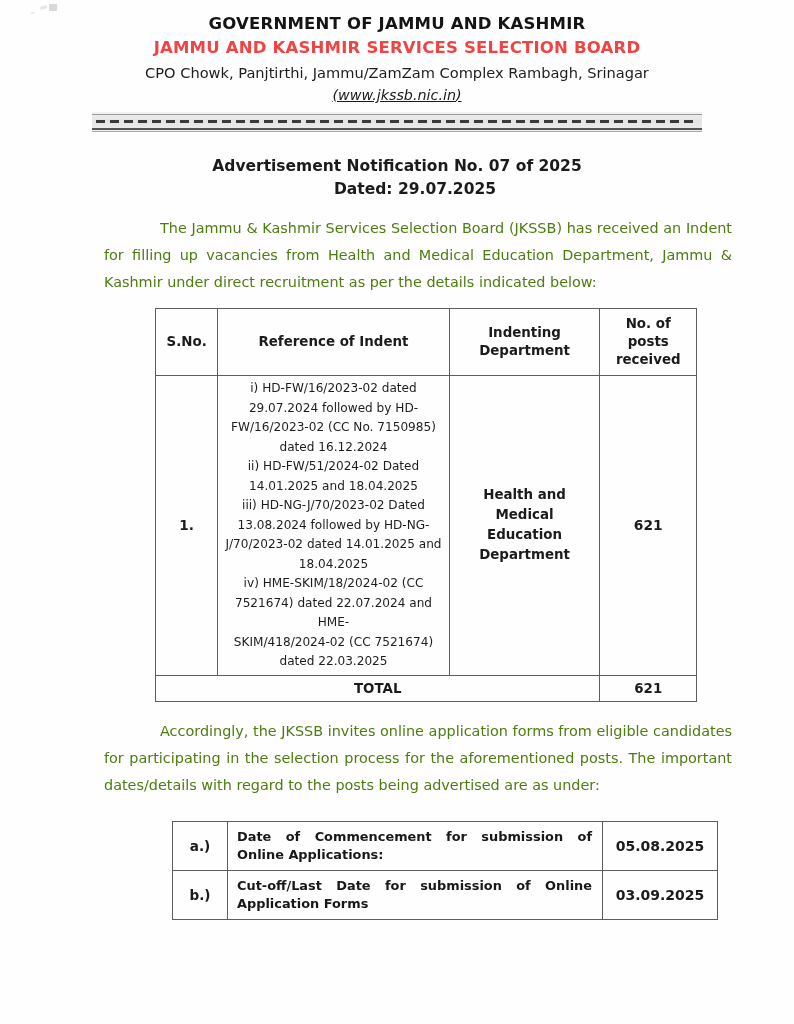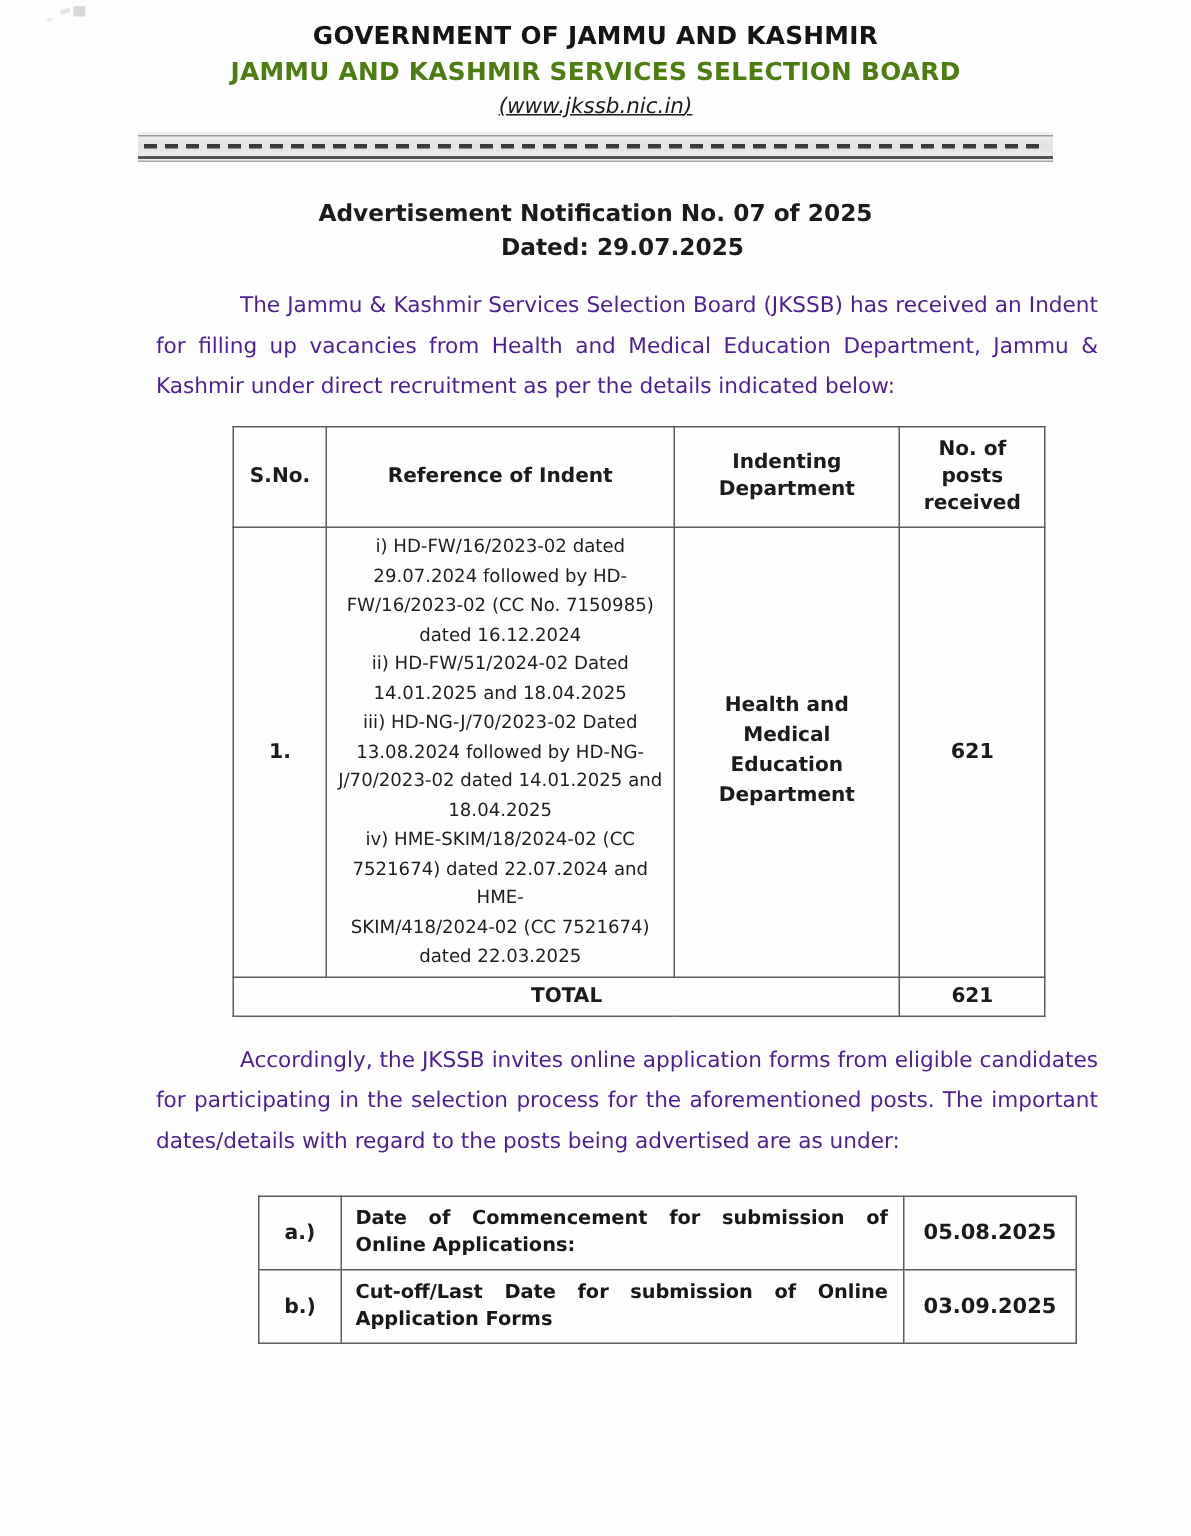--- a/index.html
+++ b/index.html
@@ -44,21 +44,21 @@
     font-weight: bold;
     letter-spacing: .2px;
     line-height: 24px;
     color: #141414;
   }
   .lh-line2 {
     font-size: 16.5px;
     font-weight: bold;
     letter-spacing: .2px;
     line-height: 24px;
-    color: #4d7c0f;
+    color: #ef4444;
   }
   .lh-address {
     font-size: 14.6px;
     line-height: 22px;
     color: #1d1d1d;
     margin-top: 2px;
   }
   .lh-web {
     font-size: 14.3px;
     font-style: italic;
@@ -131,21 +131,21 @@
     line-height: 25px;
   }
 
   
   .para {
     font-size: 14.4px;
     line-height: 27px;
     text-align: justify;
     margin: 14px 62px 0 104px;
     text-indent: 56px;
-    color: #4c1d95;
+    color: #4d7c0f;
   }
   .para.p2 {
     margin: 16px 62px 0 104px;
   }
 
   
   .tbl1 {
     width: 542px;
     margin: 12px 0 0 155px;
     border-collapse: collapse;
@@ -237,20 +237,21 @@
 
 <div class="page">
 
   <div class="speckle sp1"></div>
   <div class="speckle sp2"></div>
   <div class="speckle sp3"></div>
 
   <div class="letterhead">
     <div class="lh-line1">GOVERNMENT OF JAMMU AND KASHMIR</div>
     <div class="lh-line2">JAMMU AND KASHMIR SERVICES SELECTION BOARD</div>
+    <div class="lh-address">CPO Chowk, Panjtirthi, Jammu/ZamZam Complex Rambagh, Srinagar</div>
     <div class="lh-web"><span>(</span><span>www.jkssb.nic.in</span><span>)</span></div>
   </div>
 
   <div class="rule-band">
     <div class="solid-top"></div>
     <div class="dashes"></div>
     <div class="solid-bot"></div>
     <div class="solid-bot2"></div>
   </div>
 

